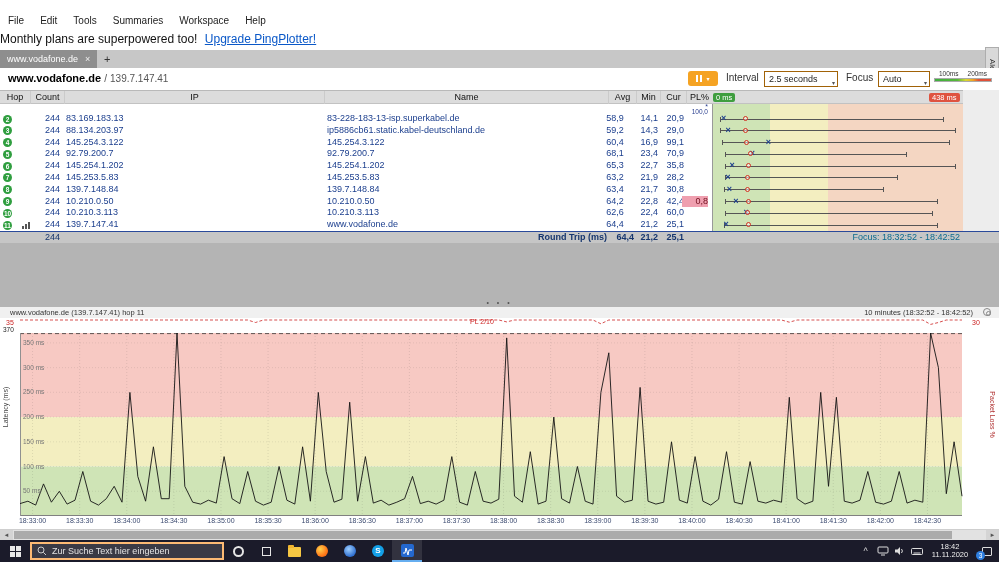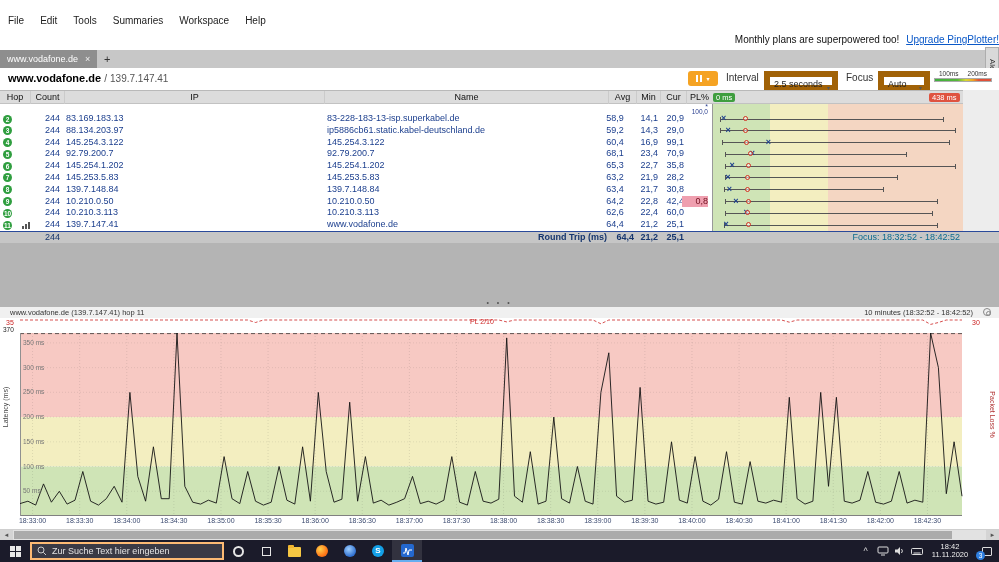--- a/index.html
+++ b/index.html
@@ -11,42 +11,42 @@
 .app-ico{position:absolute;left:4px;top:2px;width:9px;height:9px;background:#2e6fd0;}
 .title-text{position:absolute;left:17px;top:1px;line-height:11px;white-space:nowrap;}
 .winctl{position:absolute;top:0;right:0;display:flex;height:13px;}
 .winbtn{width:25px;text-align:center;font-size:8px;line-height:12px;color:#333;cursor:default;}
 
 
 .menubar{position:absolute;top:13px;left:0;width:999px;height:16px;background:#fff;display:flex;align-items:center;font-size:10px;color:#222;}
 .menu-item{padding:0 8px;line-height:16px;}
 
 
-.promo{position:absolute;top:29px;left:0;width:999px;height:21px;background:#fff;font-size:10px;color:#111;text-align:right;line-height:21px;}
+.promo{position:absolute;top:29px;left:0;width:999px;height:21px;background:#fff;font-size:12px;color:#111;text-align:left;line-height:21px;}
 .lnk{color:#0a58c8;text-decoration:underline;margin-left:4px;}
 
 
 .tabbar{position:absolute;top:50px;left:0;width:985px;height:18px;background:#c7c7c7;display:flex;align-items:stretch;}
 .tab{background:#8e8e8e;color:#fff;font-size:9px;display:flex;align-items:center;padding:0 7px;gap:7px;}
 .tclose{font-size:9px;color:#efefef;}
 .tab-add{width:20px;text-align:center;line-height:18px;font-size:11px;color:#333;}
 .alerts{position:absolute;top:47px;right:0;width:14px;height:44px;background:#d9d9d9;border:1px solid #adadad;writing-mode:vertical-rl;font-size:8px;color:#333;text-align:center;line-height:12px;}
 
 
 .targetbar{position:absolute;top:68px;left:0;width:999px;height:22px;background:#fff;}
 .t-title{position:absolute;left:8px;top:4px;font-size:11px;white-space:nowrap;}
 .t-host{font-weight:bold;color:#000;}
 .t-sep,.t-ip{color:#555;font-size:10px;}
 .state-btn{position:absolute;left:688px;top:3px;width:30px;height:15px;background:#f5a323;border-radius:3px;display:flex;align-items:center;justify-content:center;gap:2px;}
 .pbar{width:2px;height:7px;background:#fff;display:inline-block;}
 .state-arrow{font-size:6px;color:#fff;margin-left:2px;}
 .ctl-label{position:absolute;top:4px;font-size:10px;color:#333;}
 .lbl-interval{left:726px;}
 .lbl-focus{left:846px;}
-.sel{position:absolute;top:3px;height:16px;background:#fff;border:6px solid #a16207;font-size:9px;line-height:14px;padding:0 12px 8px 4px;color:#222;white-space:nowrap;}
+.sel{position:absolute;top:3px;height:16px;background:#fff;border:1px solid #a16207;font-size:9px;line-height:14px;padding:0 12px 8px 4px;color:#222;white-space:nowrap;}
 .selarrow{position:absolute;right:2px;top:4px;font-size:6px;color:#555;}
 .sel-interval{left:764px;width:74px;}
 .sel-focus{left:878px;width:52px;}
 .legend{position:absolute;left:934px;top:2px;width:58px;}
 .legend-labels{font-size:6.5px;color:#333;display:flex;gap:9px;padding-left:5px;}
 .legend-bar{margin-top:1px;height:4px;width:58px;border:1px solid #aaa;background:linear-gradient(90deg,#3fae3f 0%,#56b83a 40%,#d8d832 55%,#f0a223 68%,#e05038 78%,#e05038 100%);}
 
 
 .thead{position:absolute;top:90px;left:0;width:999px;height:14px;background:#dcdcdc;border-top:1px solid #b9b9b9;border-bottom:1px solid #c2c2c2;font-size:9px;color:#111;}
 .th{position:absolute;top:0;line-height:13px;text-align:center;border-left:1px solid #cbcbcb;}

